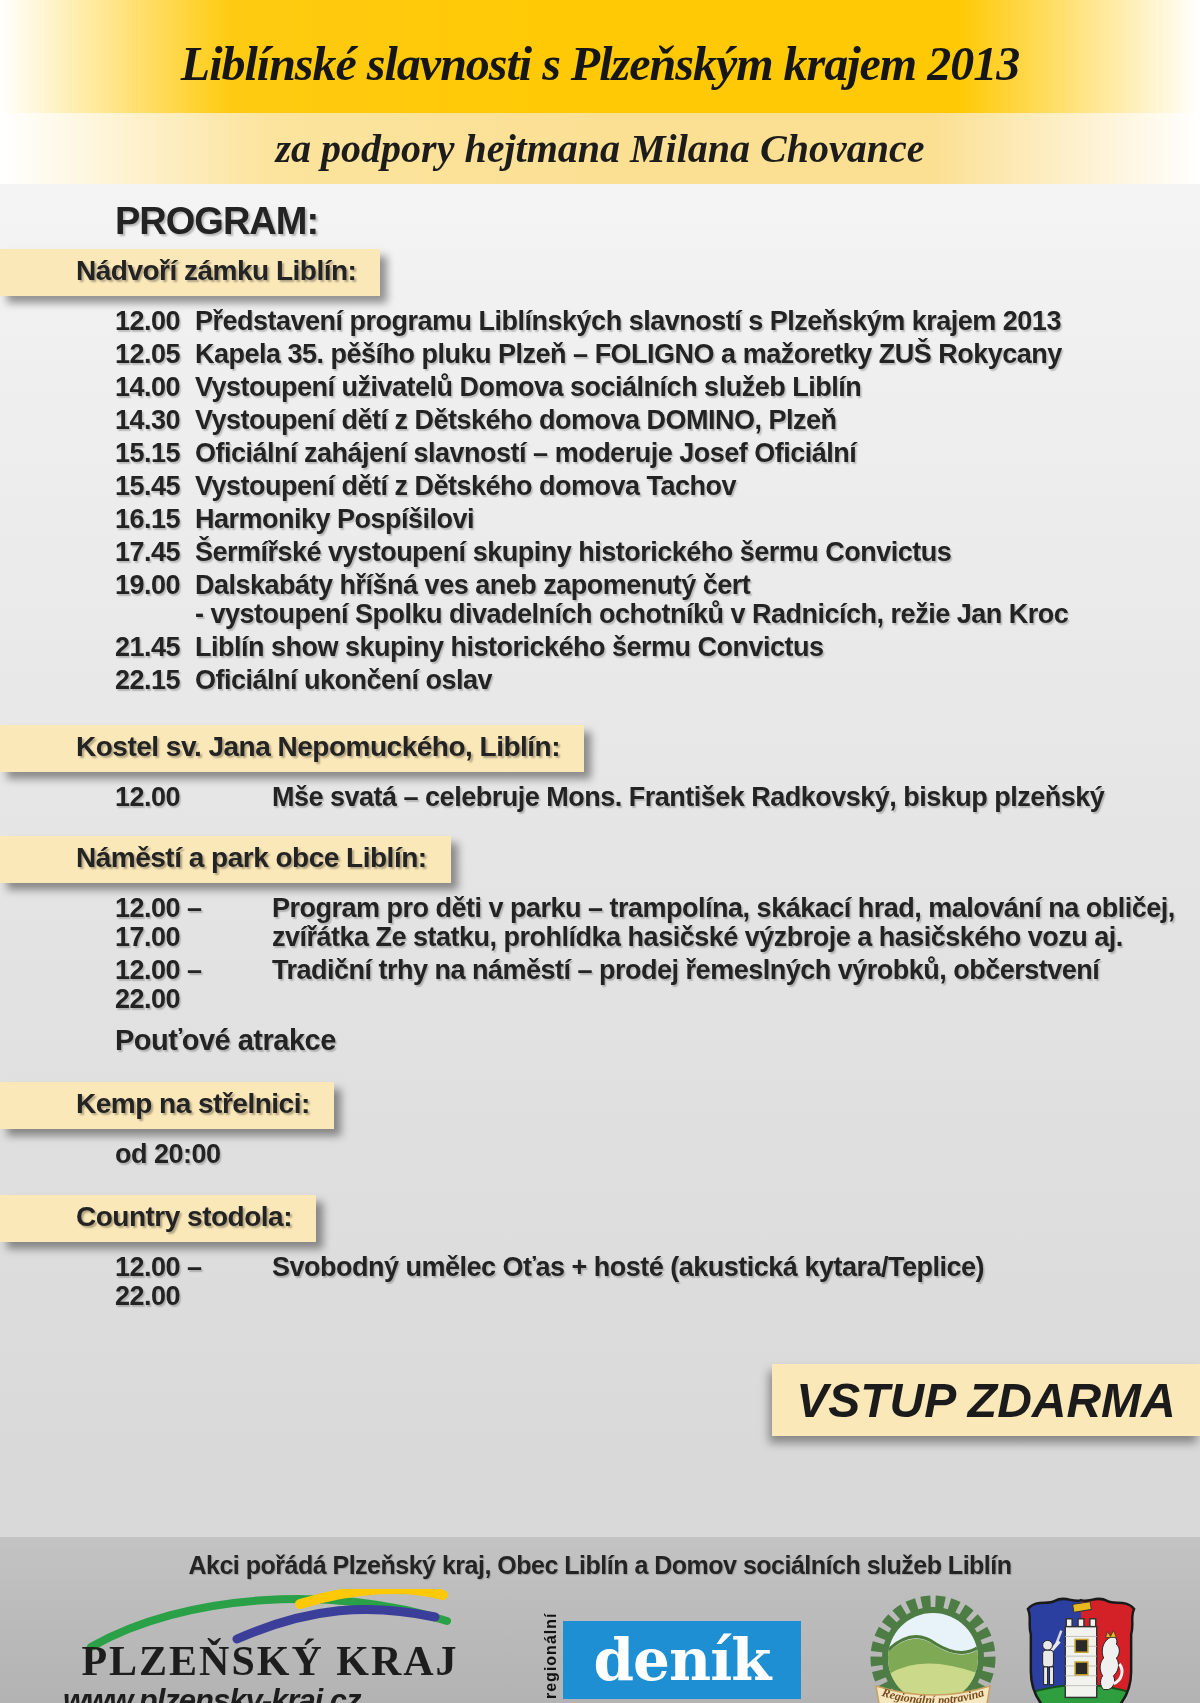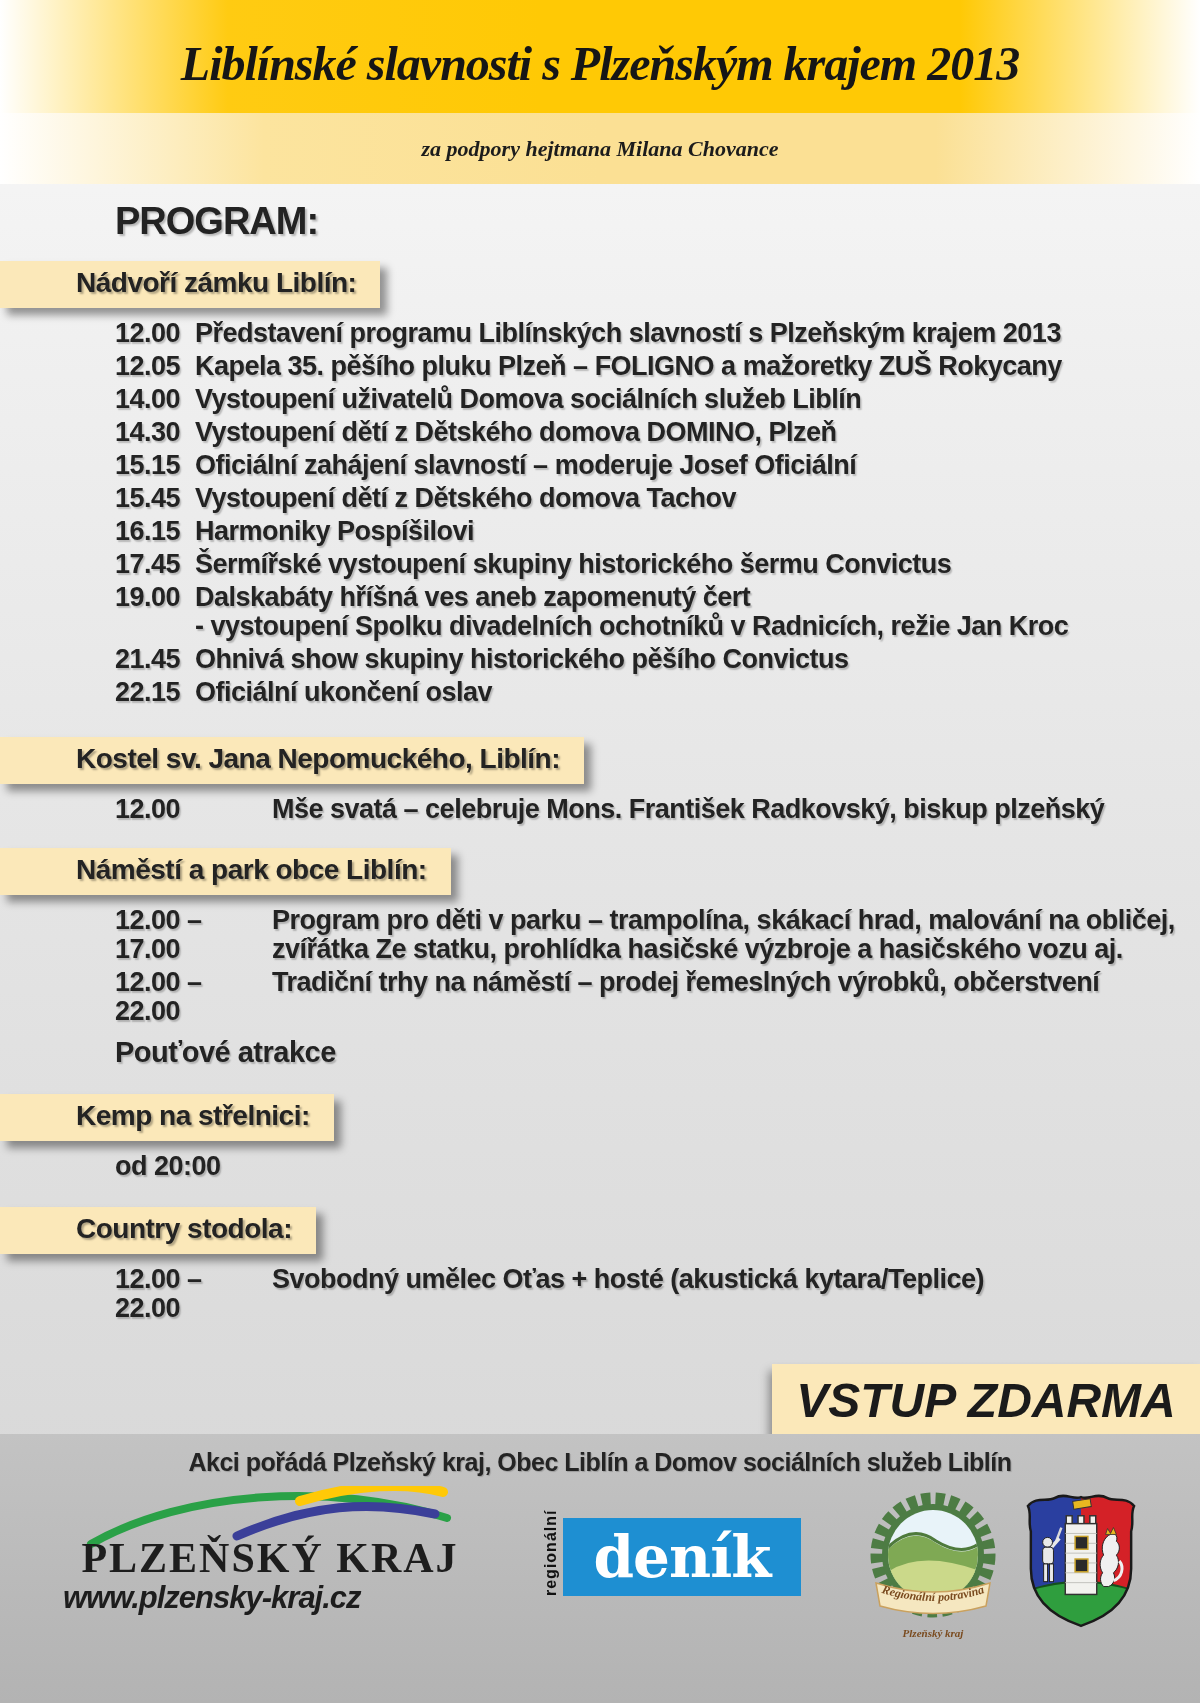--- a/index.html
+++ b/index.html
@@ -21,25 +21,25 @@
   .band-gold h1 {
     font-family:"Liberation Serif", serif; font-style:italic; font-weight:bold;
     font-size:48px; letter-spacing:-1px; color:#161616; padding-top:14px;
   }
   .band-sub {
     height:71px; display:flex; align-items:center; justify-content:center;
     background:linear-gradient(90deg,#ffffff 0%,#fce49e 22%,#fbe094 50%,#fbe094 78%,#ffffff 100%);
   }
   .band-sub h2 {
     font-family:"Liberation Serif", serif; font-style:italic; font-weight:bold;
-    font-size:22px; color:#1c1c1c;
+    font-size:40px; color:#1c1c1c;
   }
   
   .program-title {
-    margin:16px 0 12px 115px; font-size:38px; font-weight:bold; letter-spacing:-1px;
+    margin:16px 0 0 115px; font-size:38px; font-weight:bold; letter-spacing:-1px;
     text-shadow:2px 2px 2px rgba(0,0,0,.25);
   }
   .section-band {
     display:inline-block; background:#fbe8b9;
     padding:6px 24px 10px 76px; margin-bottom:8px;
     font-size:28px; font-weight:bold; letter-spacing:-.5px; line-height:31px;
     box-shadow:7px 7px 8px rgba(0,0,0,.40);
     text-shadow:2px 2px 2px rgba(0,0,0,.30);
   }
   .row {
@@ -56,21 +56,21 @@
   }
   
   .vstup-band {
     position:absolute; top:1364px; right:0; width:428px; height:72px;
     background:#fbe8b9; display:flex; align-items:center; justify-content:center;
     box-shadow:-3px 7px 9px rgba(0,0,0,.38);
     font-size:48px; font-weight:bold; font-style:italic; letter-spacing:0px; color:#1b1b1b;
   }
   
   footer {
-    position:absolute; left:0; bottom:0; width:1200px; height:269px;
+    position:absolute; left:0; bottom:0; width:1200px; height:166px;
     background:linear-gradient(180deg,#c3c3c3 0%,#b9b9b9 60%,#b3b3b3 100%);
   }
   .credit {
     text-align:center; padding-top:14px; font-size:25px; font-weight:bold;
     letter-spacing:-.5px; color:#242424; text-shadow:1px 1px 1px rgba(0,0,0,.2);
   }
   .pk-logo { position:absolute; left:55px; top:52px; width:430px; text-align:center; }
   .pk-arcs { display:block; margin:0 auto -12px; }
   .pk-name {
     font-family:"Liberation Serif", serif; font-size:42px; font-weight:bold;
@@ -153,21 +153,21 @@
           </div>
         </div><div class="row">
           <span class="time">19.00</span>
           <div class="desc">
             <div class="line">Dalskabáty hříšná ves aneb zapomenutý čert</div>
             <div class="line">-  vystoupení Spolku divadelních ochotníků v Radnicích, režie Jan Kroc</div>
           </div>
         </div><div class="row">
           <span class="time">21.45</span>
           <div class="desc">
-            <div class="line">Ohnivá show skupiny historického pěšího Convictus</div>
+            <div class="line">Liblín show skupiny historického šermu Convictus</div>
           </div>
         </div><div class="row">
           <span class="time">22.15</span>
           <div class="desc">
             <div class="line">Oficiální ukončení oslav</div>
           </div>
         </div><div class="section-band" style="margin-top: 26px;">Kostel sv. Jana Nepomuckého, Liblín:</div><br><div class="row wide">
           <span class="time">12.00</span>
           <div class="desc">
             <div class="line">Mše svatá – celebruje Mons. František Radkovský, biskup plzeňský</div>

